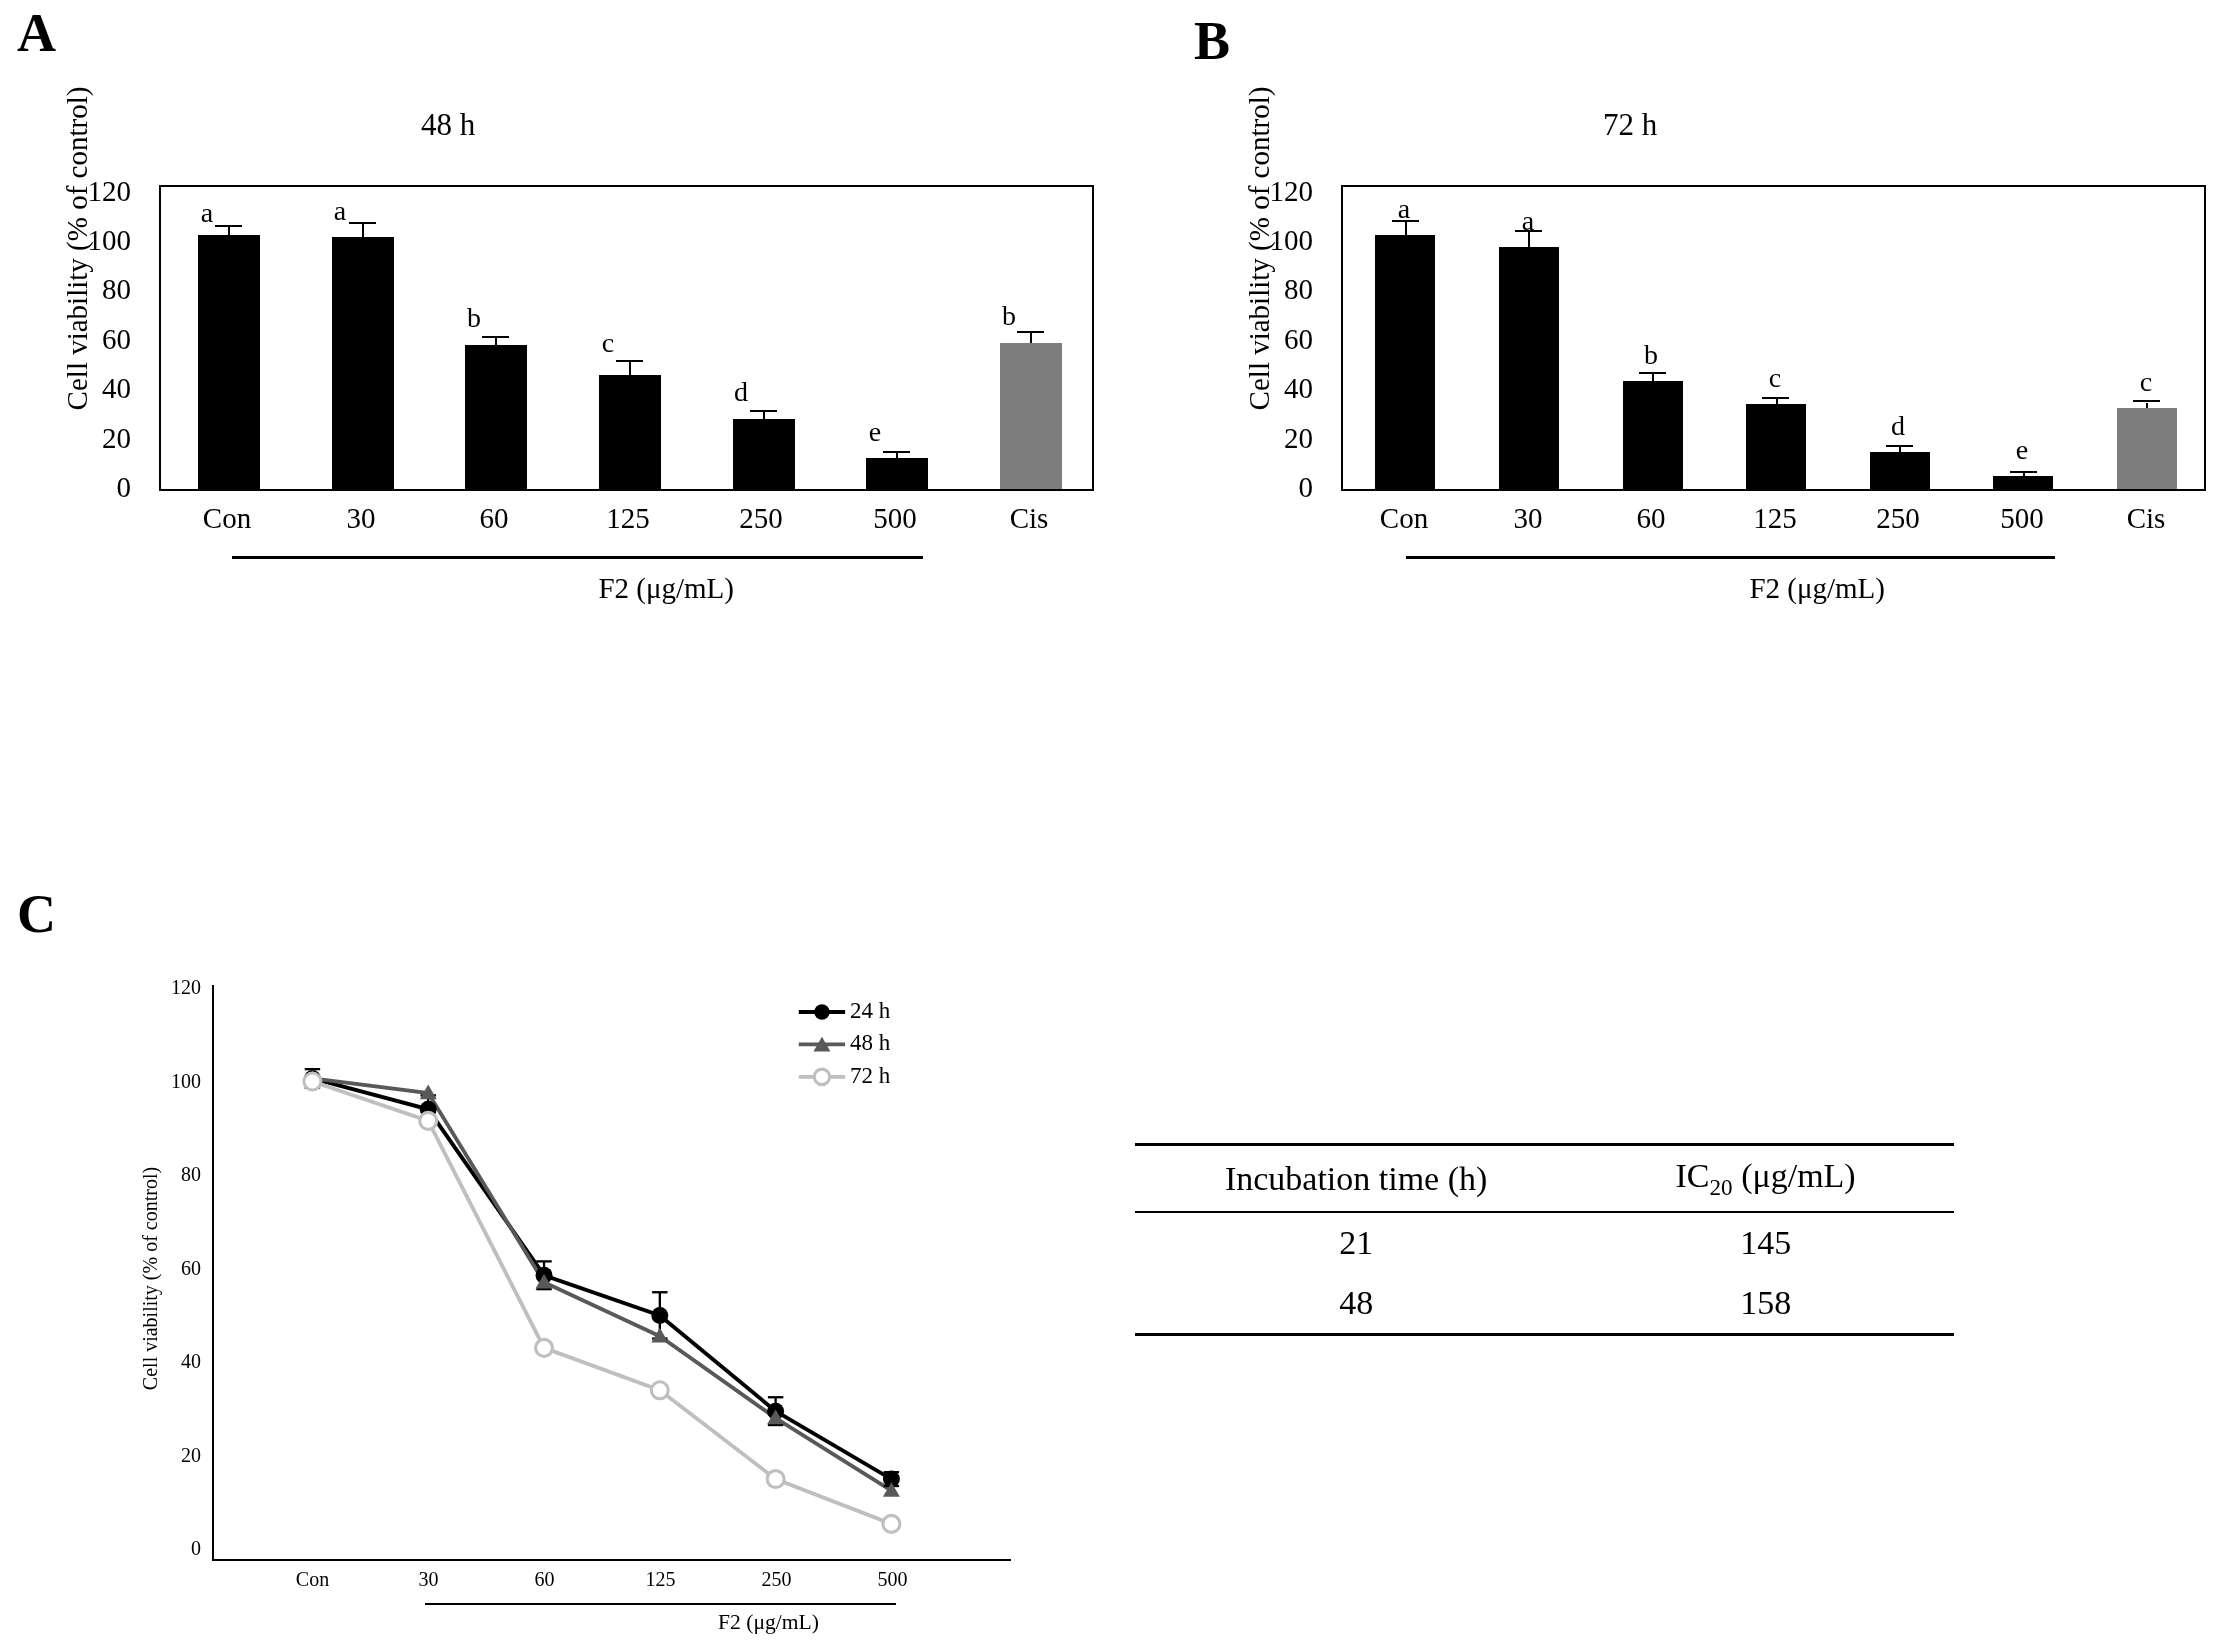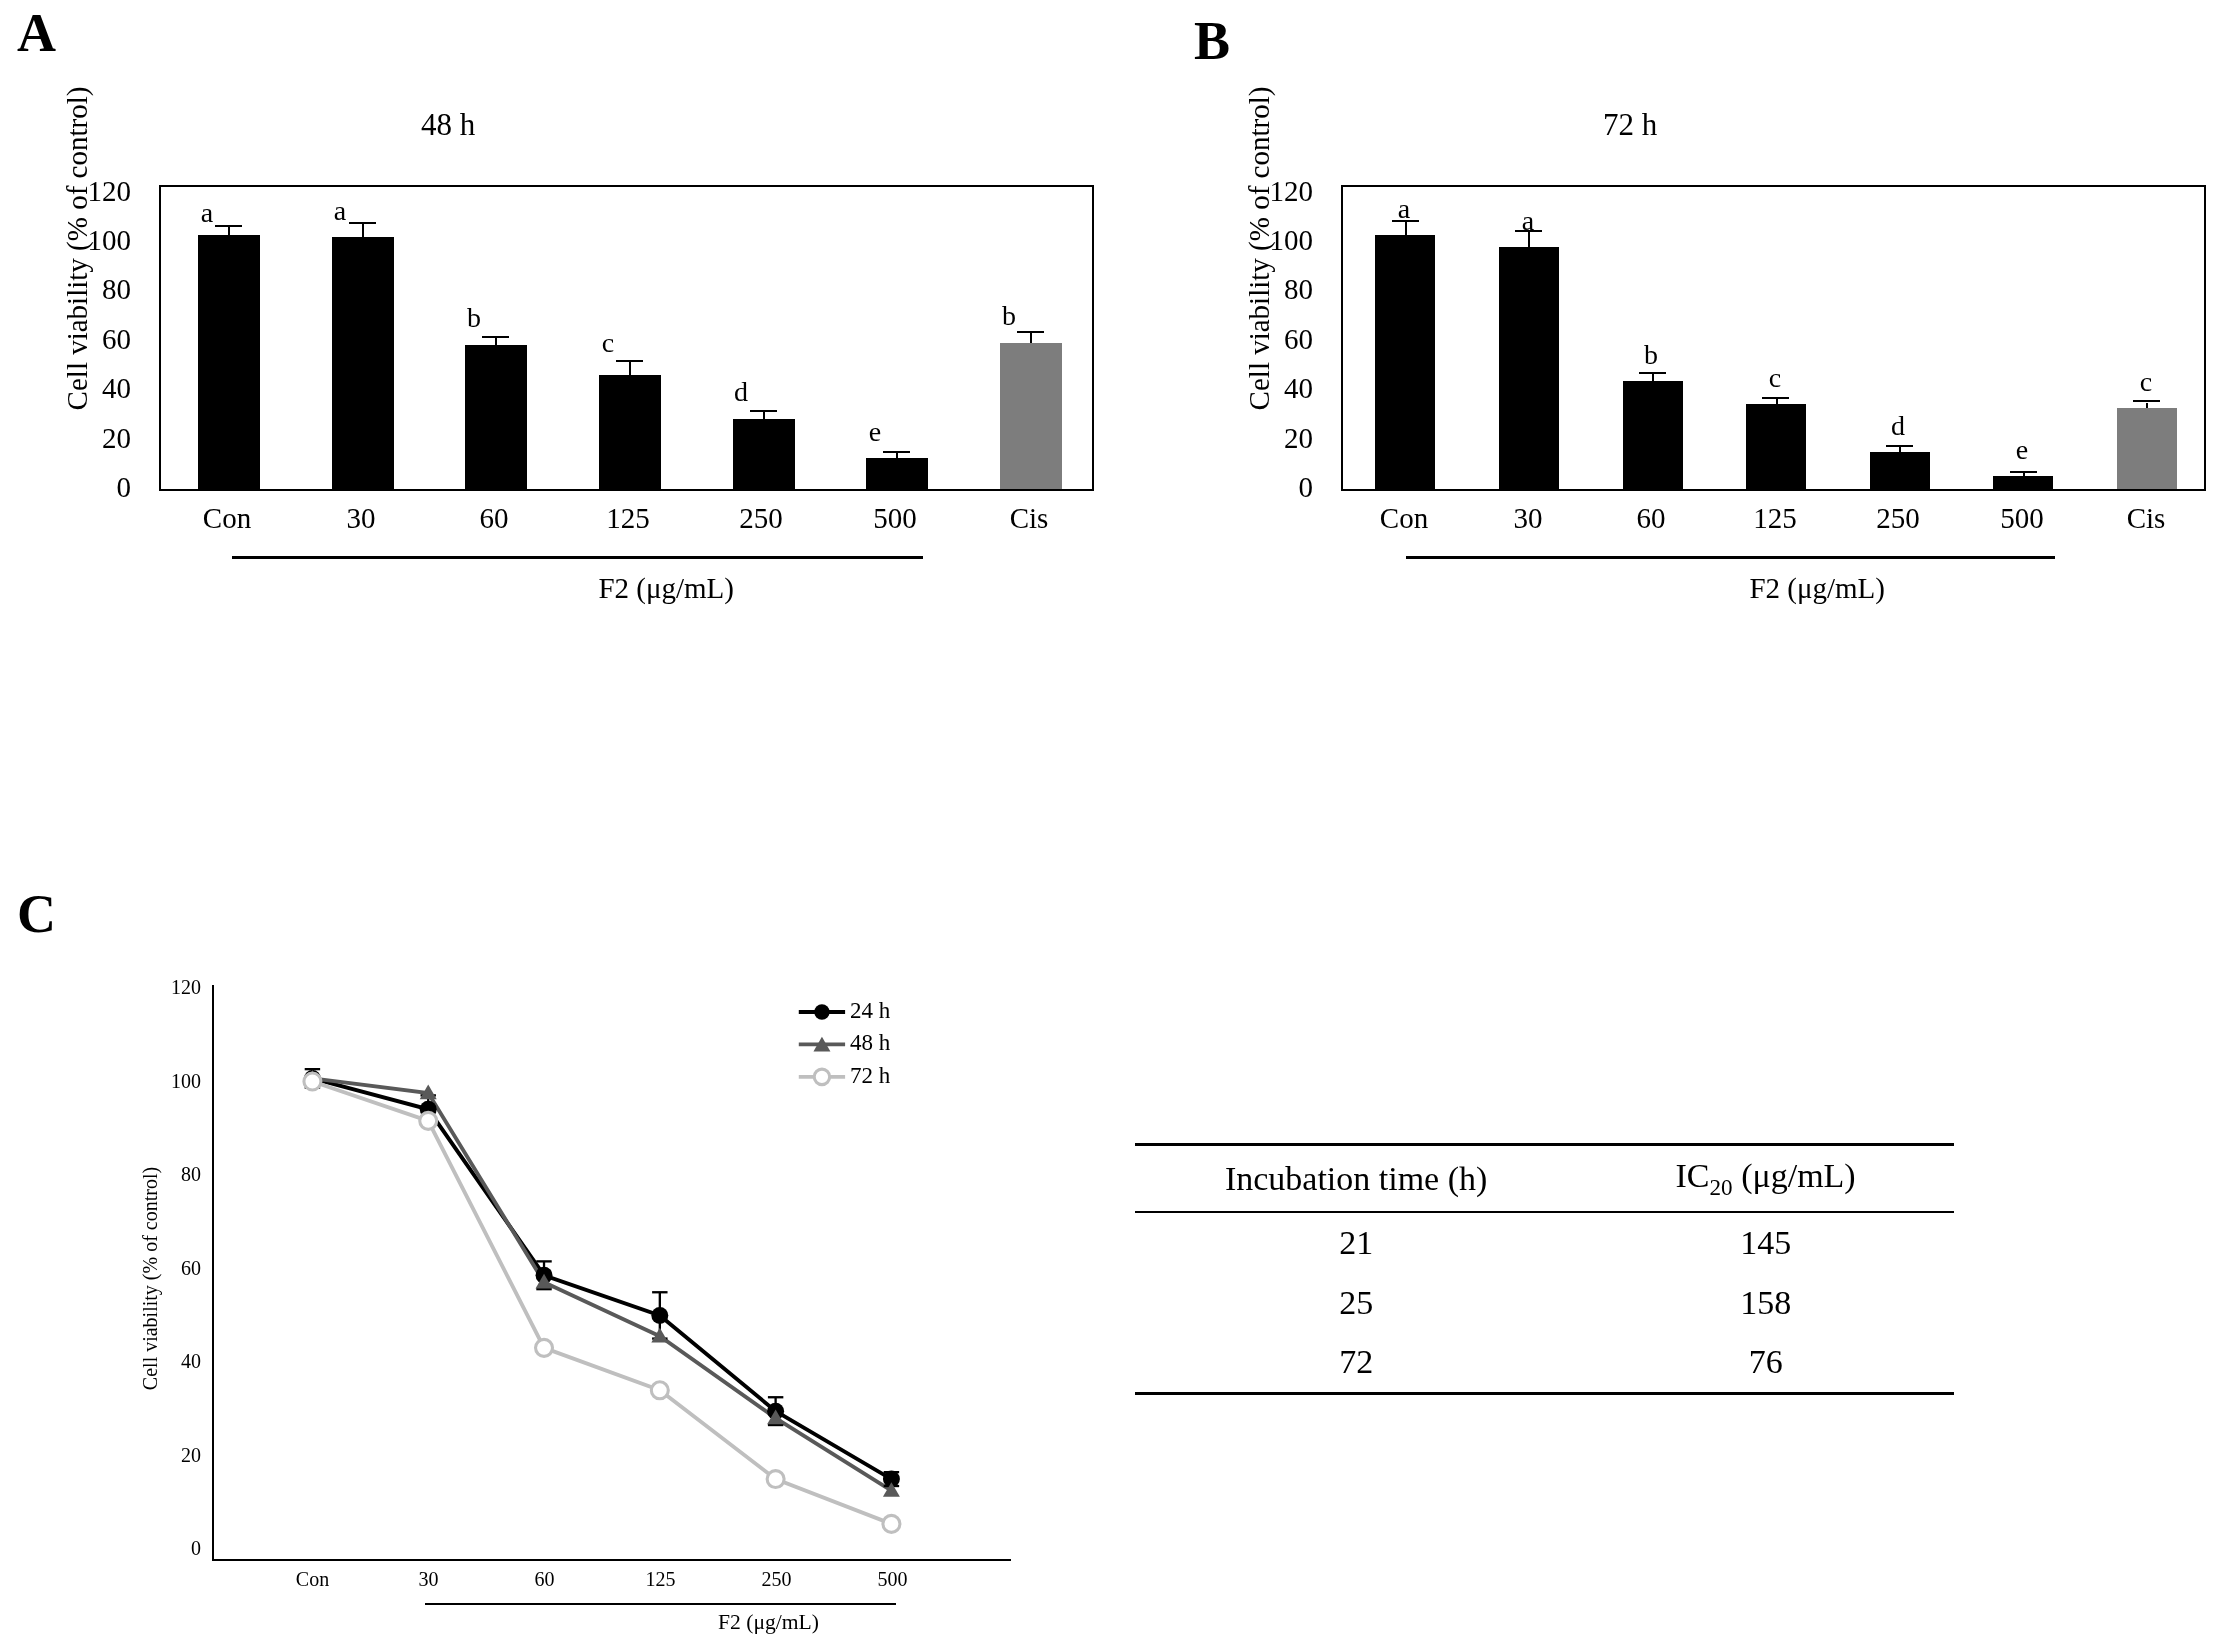--- a/index.html
+++ b/index.html
@@ -245,22 +245,18 @@
       <th style="width:54%;margin-top:20px;">Incubation time (h)</th>
       <th style="width:46%;"><span>IC</span><sub>20</sub><span> (μg/mL)</span></th>
     </tr>
   </thead>
   <tbody>
     <tr>
       <td>21</td>
       <td>145</td>
     </tr>
     <tr>
-      <td>25</td>
+      <td>48</td>
       <td>158</td>
-    </tr>
-    <tr>
-      <td>72</td>
-      <td>76</td>
     </tr>
   </tbody>
 </table>
 
 
 </body></html>

